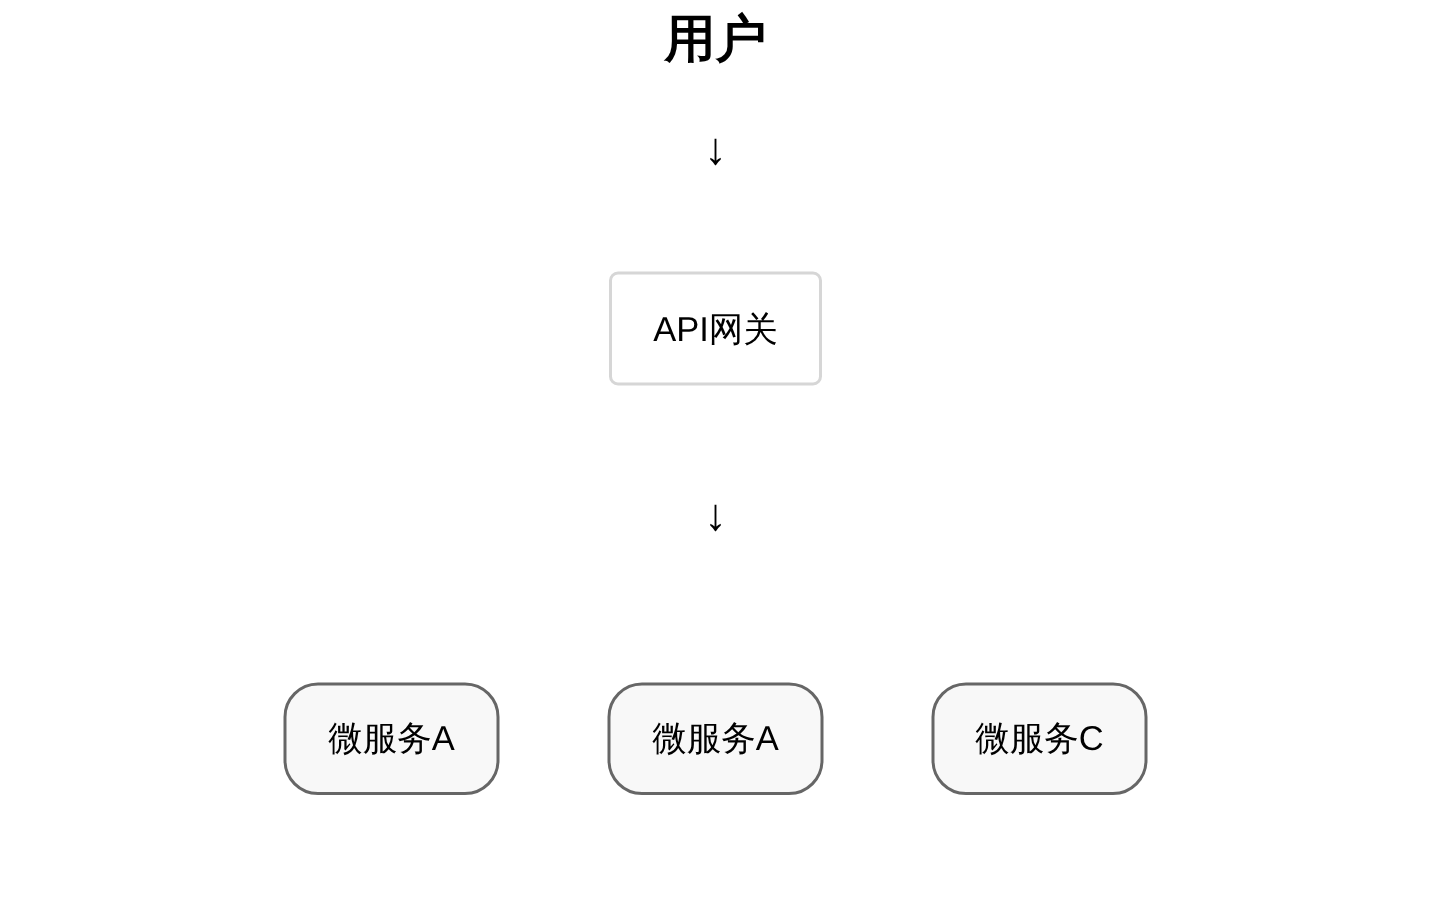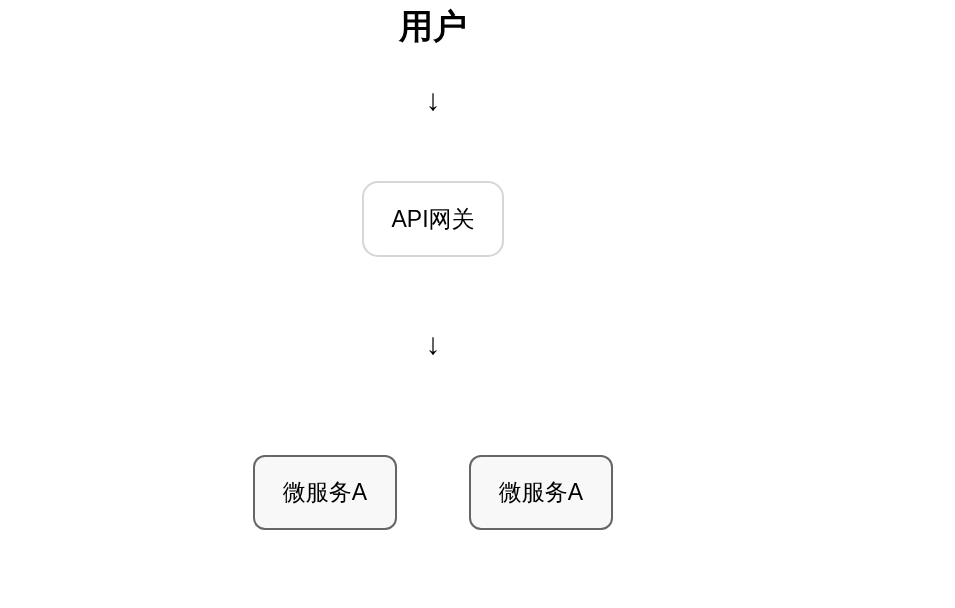--- a/index.html
+++ b/index.html
@@ -13,21 +13,21 @@
   * { margin: 0; padding: 0; box-sizing: border-box; }
   html, body {
     width: 955px; height: 608px;
     background: var(--page-bg);
     font-family: "Liberation Sans", "DejaVu Sans", sans-serif;
     color: var(--text);
     overflow: hidden;
   }
   #stage {
     position: relative;
-    width: 763px; height: 608px;
+    width: 763px; height: 608px; margin-left: 44px;
   }
   .centered {
     position: absolute;
     left: 433px;
     transform: translateX(-50%);
     text-align: center;
     white-space: nowrap;
   }
   .diagram-title {
     top: 2px;
@@ -47,33 +47,33 @@
     align-items: center;
     justify-content: center;
     font-size: 23px;
     line-height: 1;
   }
   .gateway-node {
     top: 181px;
     width: 142px;
     height: 76px;
     border: 2px solid var(--gateway-border);
-    border-radius: 16px;
+    border-radius: 6px;
     background: var(--gateway-bg);
   }
   .services-row {
     top: 455px;
     display: flex;
     gap: 72px;
   }
   .service-node {
     width: 144px;
     height: 75px;
     border: 2px solid var(--service-border);
-    border-radius: 12px;
+    border-radius: 23px;
     background: var(--service-bg);
   }
 </style>
 </head>
 <body>
 
 <div id="stage">
 
   <div class="centered diagram-title">用户</div>
 
@@ -85,15 +85,18 @@
 
   <div class="centered arrow arrow-2">↓</div>
 
   <div class="centered services-row">
     <div class="node service-node">
       <span>微服务A</span>
     </div>
     <div class="node service-node">
       <span>微服务A</span>
     </div>
+    <div class="node service-node">
+      <span>微服务C</span>
+    </div>
   </div>
 
 </div>
 
 </body></html>

